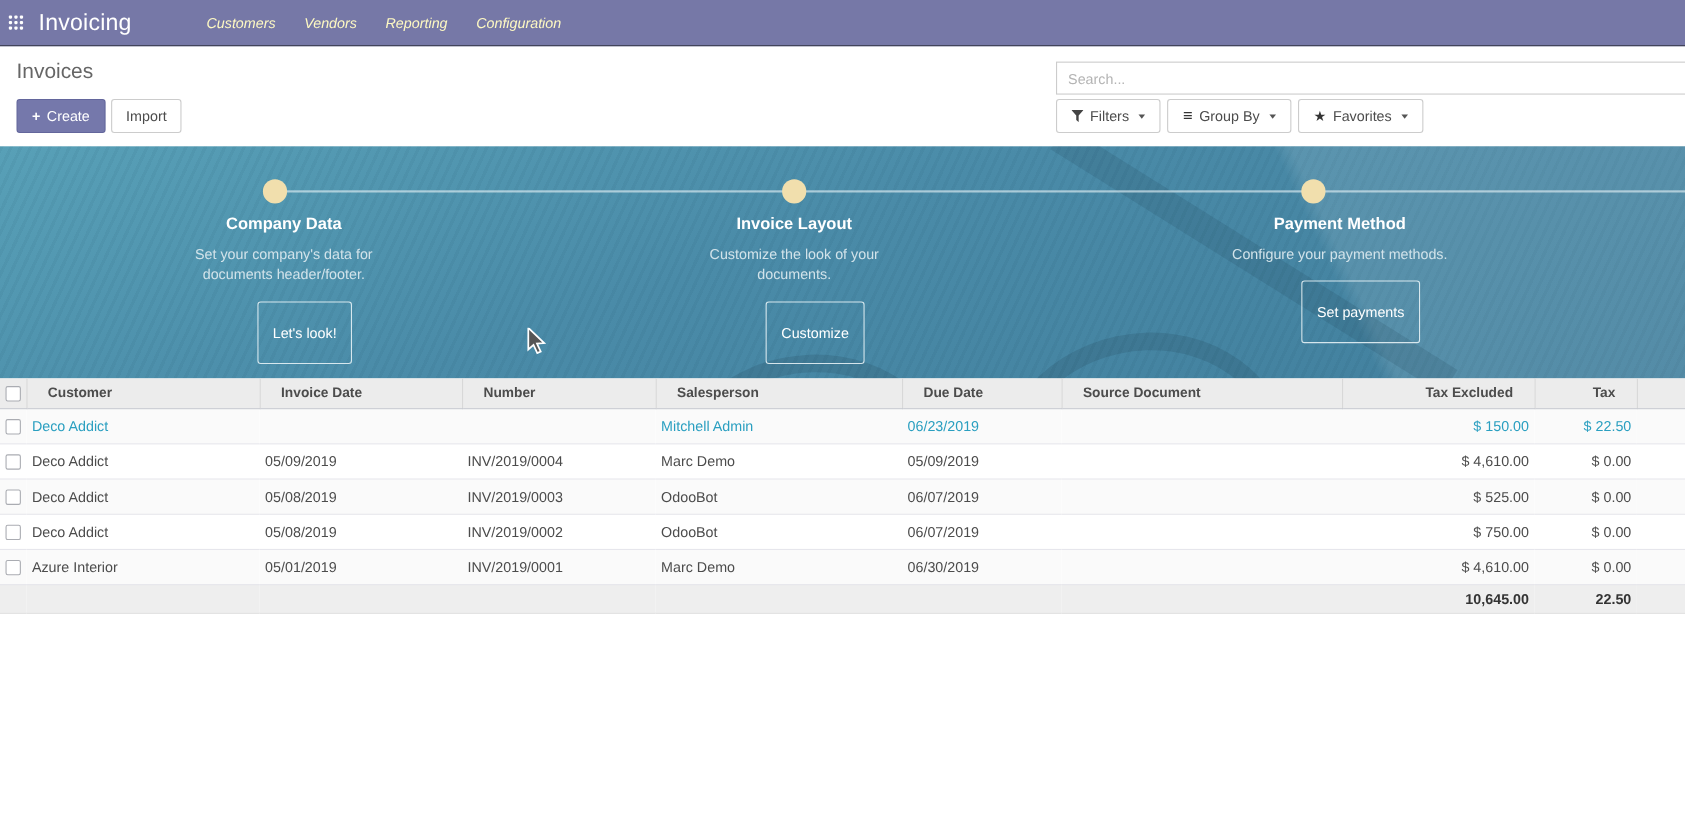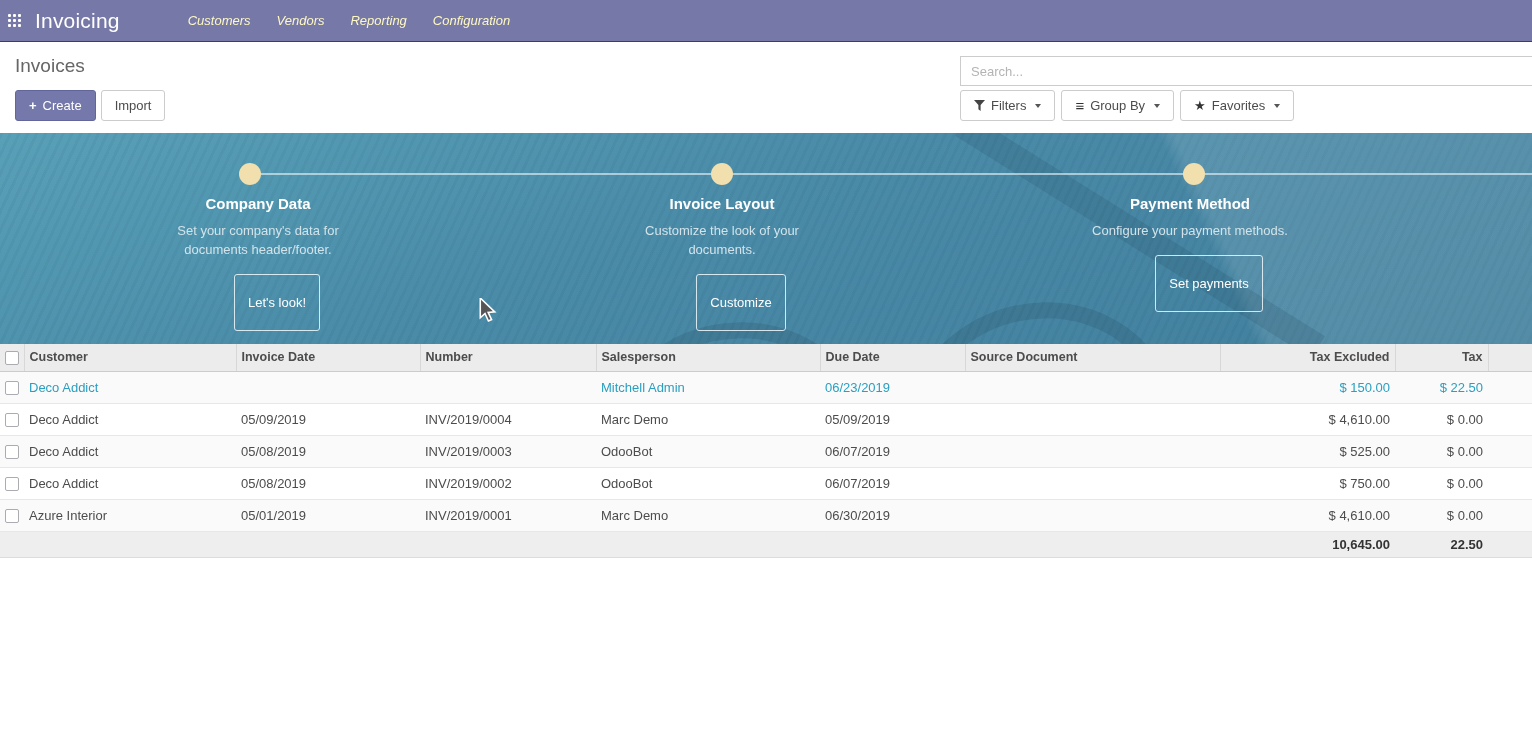--- a/index.html
+++ b/index.html
@@ -50,33 +50,33 @@
   .gc1 { width:270px; height:240px; left:600px; top:190px; transform:rotate(-12deg); }
   .gc2 { width:270px; height:240px; left:905px; top:170px; transform:rotate(-12deg); }
   .glass-arm { position:absolute; width:420px; height:26px; background:rgba(20,45,60,0.12);
     left:930px; top:90px; transform:rotate(32deg); }
   .timeline { position:absolute; top:40px; left:250px; right:0; height:2px; background:rgba(225,238,243,0.65); }
   .step-dot { position:absolute; top:30px; width:22px; height:22px; border-radius:50%; background:#f1dfad; }
   .dot-1 { left:239px; } .dot-2 { left:711px; } .dot-3 { left:1183px; }
   .step { position:absolute; top:62px; text-align:center; color:#fff; }
   .step-1 { left:108px; width:300px; }
   .step-2 { left:572px; width:300px; }
-  .step-3 { left:1020px; width:340px; }
+  .step-3 { left:1048px; width:340px; }
   .step-title { font-size:15px; font-weight:bold; margin-bottom:9px; }
   .step-desc { font-size:13px; line-height:19px; color:#d2e3ea; max-width:205px; margin:0 auto; }
   .step-3 .step-desc { max-width:270px; }
   .step-btn { margin-top:15px; display:inline-block; background:transparent; color:#fff;
     border:1px solid rgba(240,248,250,0.85); border-radius:3px; padding:20px 13px;
     font-size:13px; font-family:inherit; cursor:pointer;margin-left:38px; }
 
   
   #list { position:absolute; top:344px; left:0; width:1532px; }
   table { width:1532px; border-collapse:collapse; table-layout:fixed; }
   thead th { background:#ececec; height:27px; font-size:12.5px; font-weight:bold; color:#4c4c4c;
-    text-align:left; padding:0 5px; border-right:1px solid #d8d8d8; border-bottom:1px solid #c9cbd2; cursor:pointer; }
+    text-align:left; padding:0 19px; border-right:1px solid #d8d8d8; border-bottom:1px solid #c9cbd2; cursor:pointer; }
   thead th.no-sep { border-right:none; cursor:default; }
   thead th.num, td.num { text-align:right; }
   tbody td { height:32px; font-size:13px; color:#4c4c4c; padding:0 5px;
     border-bottom:1px solid #e6e6ec; background:#fff; cursor:pointer;
     white-space:nowrap; overflow:hidden; }
   tr.striped td { background:#fafafa; }
   tr.accent td { color:#2a9fc0; }
   .cb-cell { text-align:center; padding:0 !important; }
   .cb { display:inline-block; width:14px; height:14px; border:1px solid #aaacb2; border-radius:2px;
     background:#fff; vertical-align:middle; cursor:pointer; }

